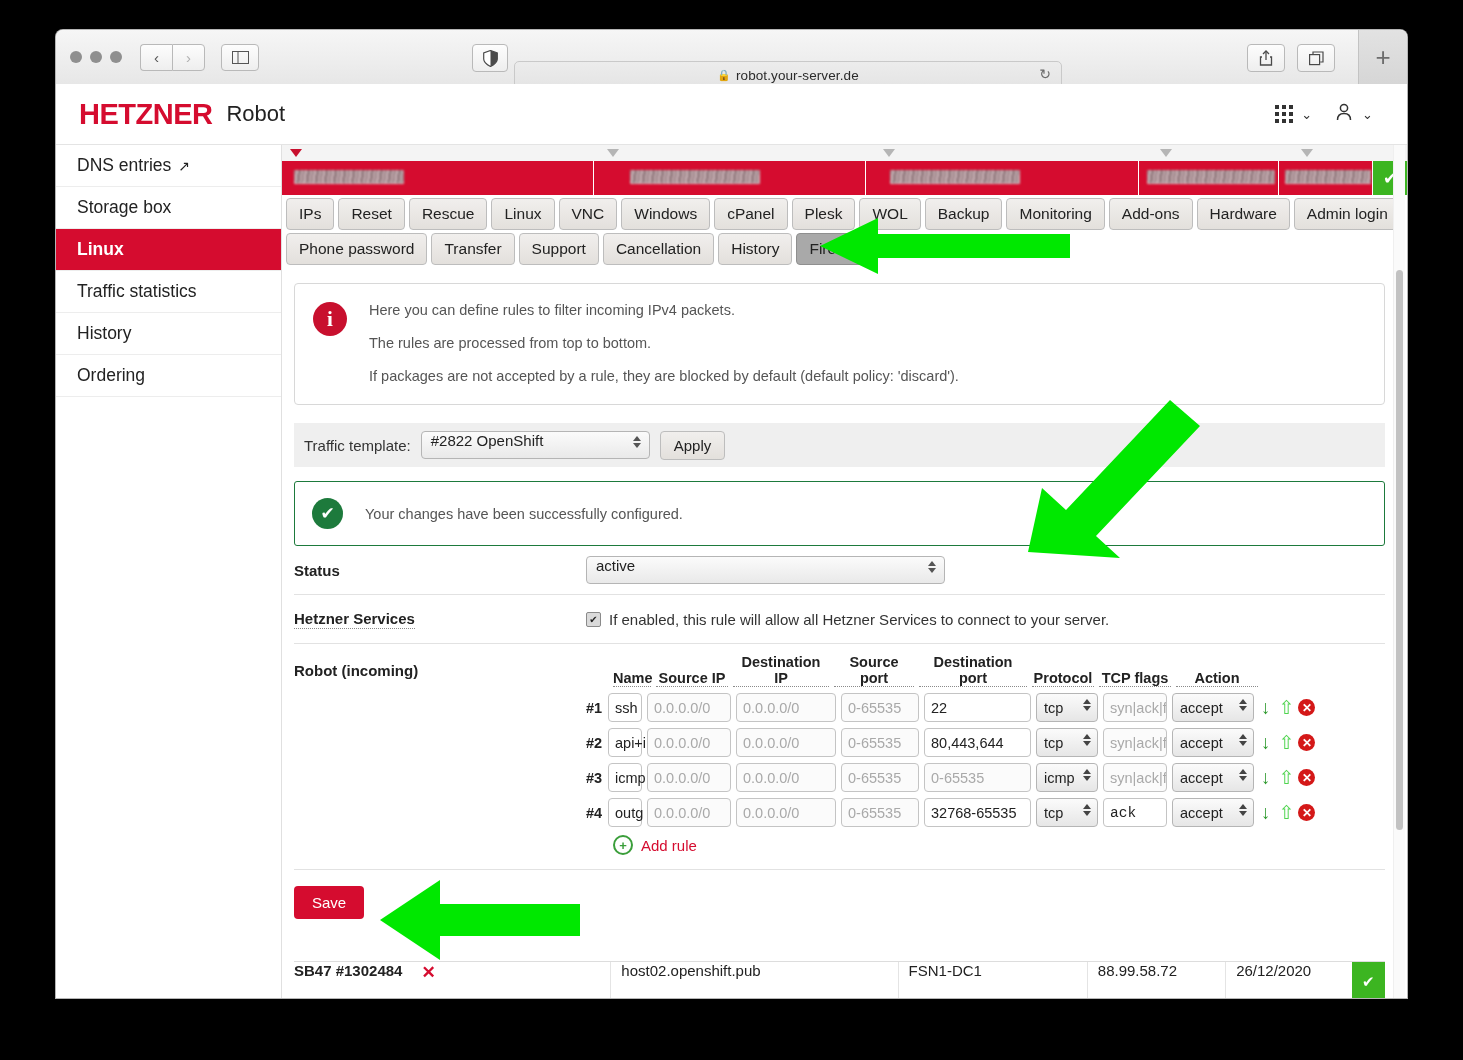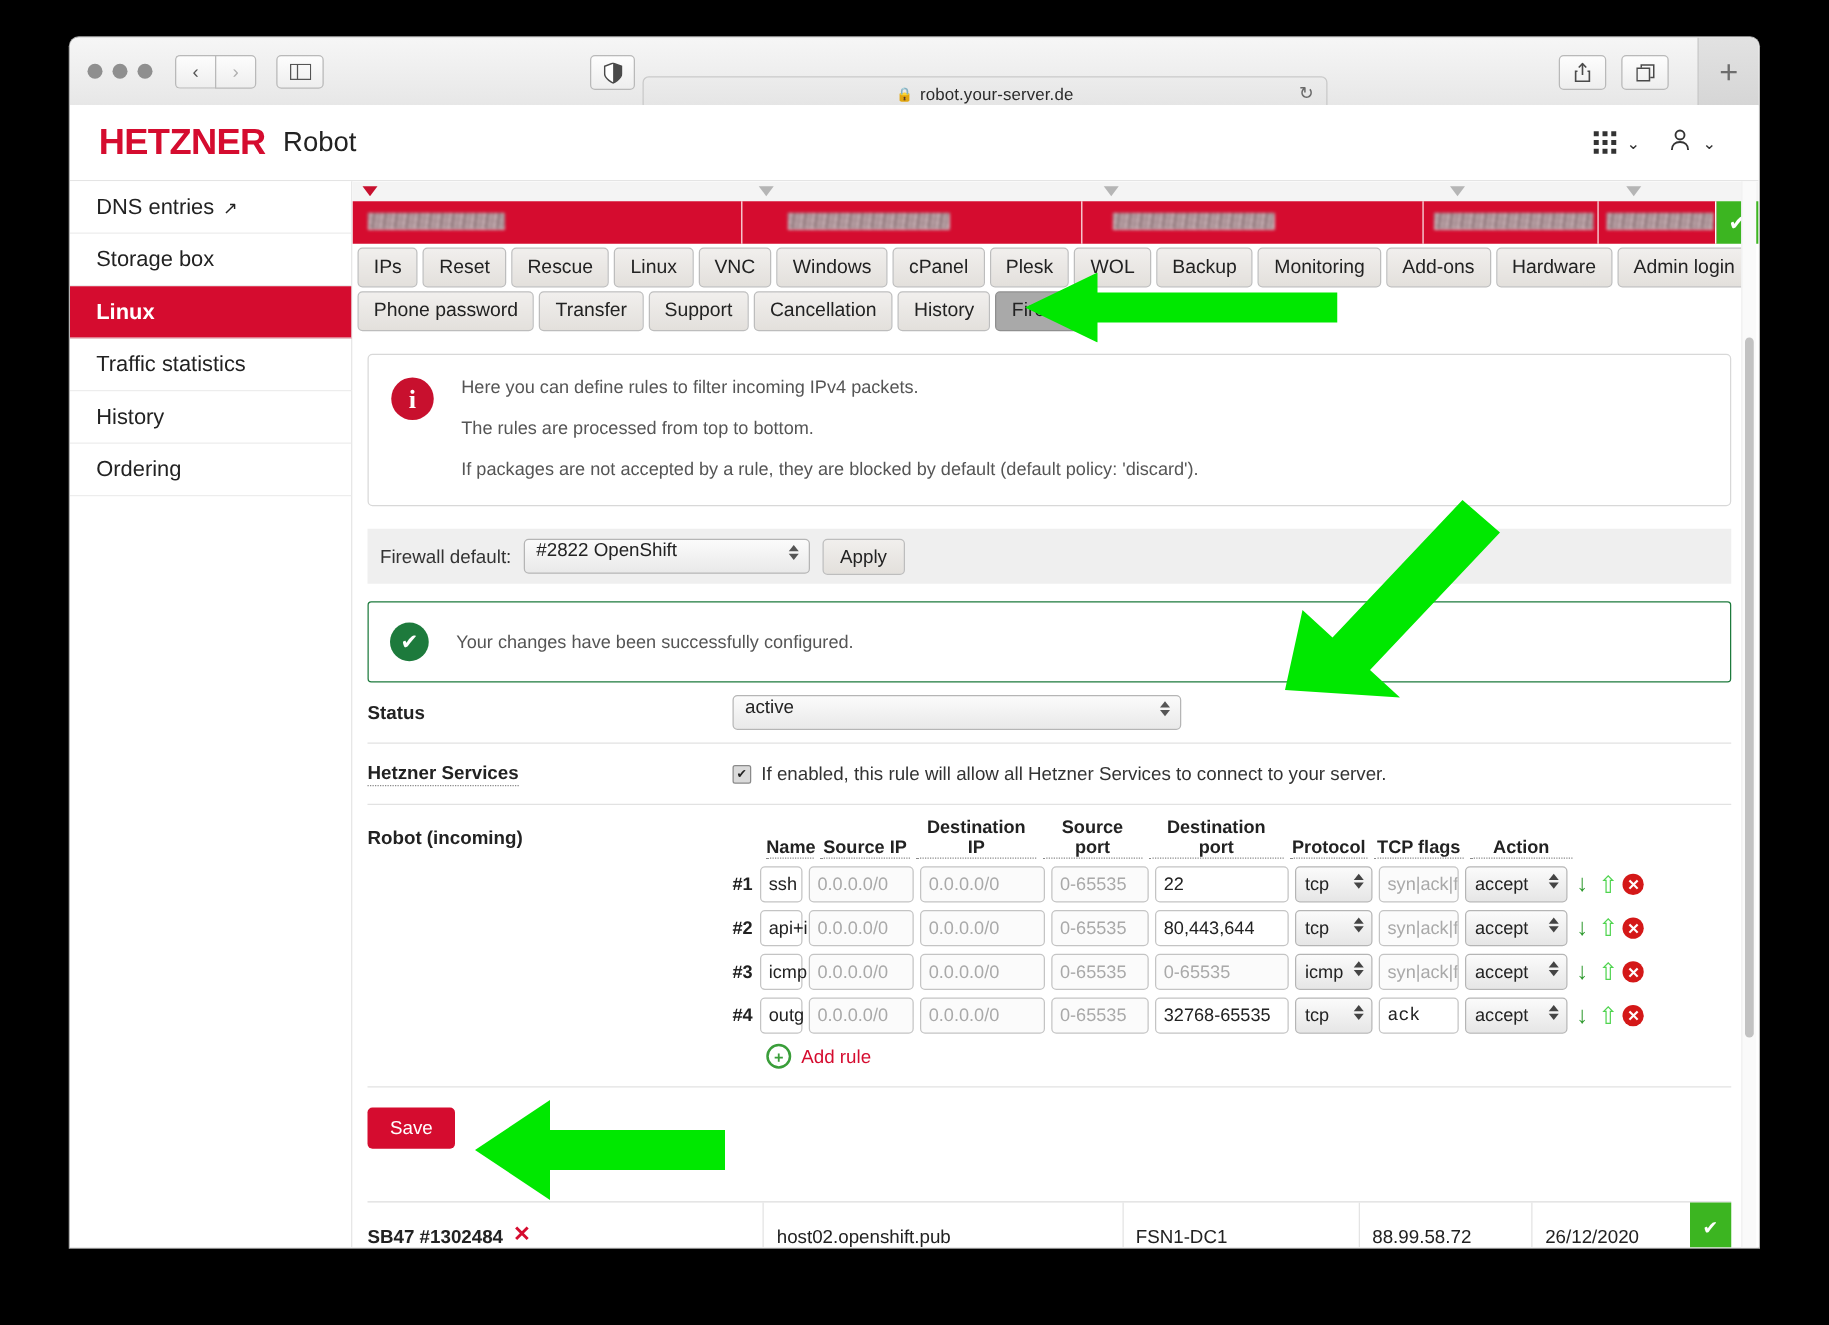--- a/index.html
+++ b/index.html
@@ -170,21 +170,21 @@
   .arrup{color:#4fd44f;font-size:19px;margin:0 4px;}
   .delx{width:17px;height:17px;border-radius:50%;background:#d41818;color:#fff;font-size:12px;display:flex;align-items:center;justify-content:center;font-weight:bold;}
   .addrule{display:flex;align-items:center;padding-left:27px;margin-top:8px;}
   .plusicon{width:16px;height:16px;border-radius:50%;border:2px solid #3a9e3a;color:#3a9e3a;font-size:13px;display:flex;align-items:center;justify-content:center;font-weight:bold;margin-right:8px;line-height:1;}
   .addrule a{font-size:15px;color:#d50c2f;text-decoration:none;}
   .saverow{display:flex;margin:0 22px 0 12px;}
   .savewrap{width:292px;flex:none;padding:16px 0 18px 0;}
   .savebtn{background:#d50c2f;color:#fff;border:none;border-radius:4px;padding:8px 18px;font-size:15px;}
   
   .bottomtbl{margin:24px 22px 0 12px;display:flex;border-top:1px solid #ddd;height:40px;}
-  .bcell{display:flex;align-items:flex-end;font-size:15px;color:#222;padding-bottom:4px;border-right:1px solid #e4e4e4;padding-left:10px;}
+  .bcell{display:flex;align-items:flex-start;font-size:15px;color:#222;padding-bottom:4px;border-right:1px solid #e4e4e4;padding-left:10px;gap:11px;}
   .bcell b{font-weight:bold;}
   .redx{color:#d50c2f;font-size:17px;font-weight:bold;margin-left:8px;}
   .bgreen{background:#3cb521;color:#fff;display:flex;align-items:center;justify-content:center;font-size:15px;}
   
   .garrow{position:absolute;pointer-events:none;}
 </style>
 </head>
 <body>
 
 <div class="window">
@@ -357,21 +357,21 @@
         <div class="infobox">
           <div class="infoicon">i</div>
           <div class="infotext">
             <p>Here you can define rules to filter incoming IPv4 packets.</p>
             <p>The rules are processed from top to bottom.</p>
             <p>If packages are not accepted by a rule, they are blocked by default (default policy: 'discard').</p>
           </div>
         </div>
 
         <div class="tplbar">
-          <span class="tpllabel">Firewall default:</span>
+          <span class="tpllabel">Traffic template:</span>
           <div class="select" style="width:190px">
             <span>#2822 OpenShift</span>
             <span class="spin">
                 <b class="up"></b>
                 <b class="dn"></b>
               </span>
           </div>
           <div class="applybtn">Apply</div>
         </div>
 

